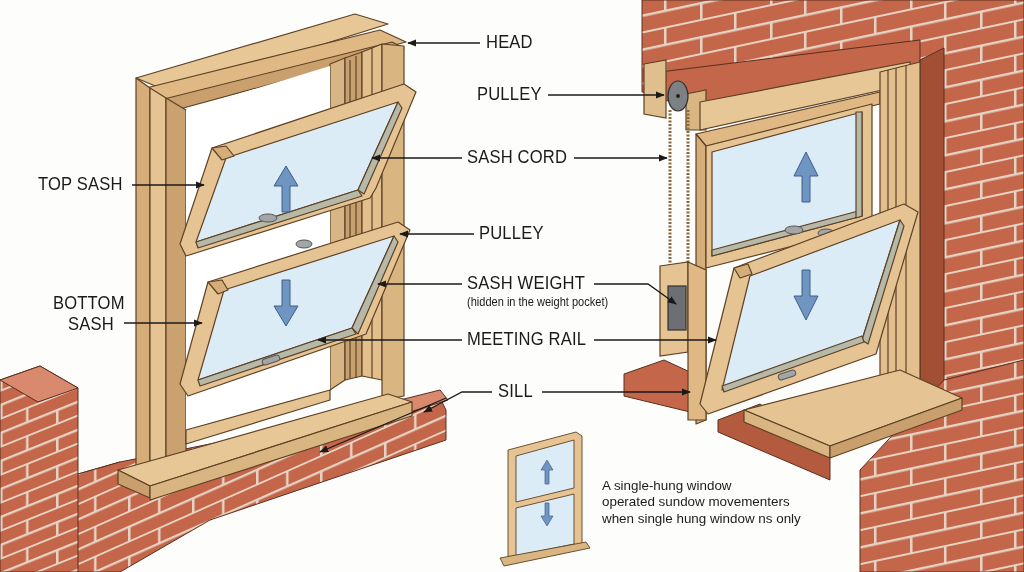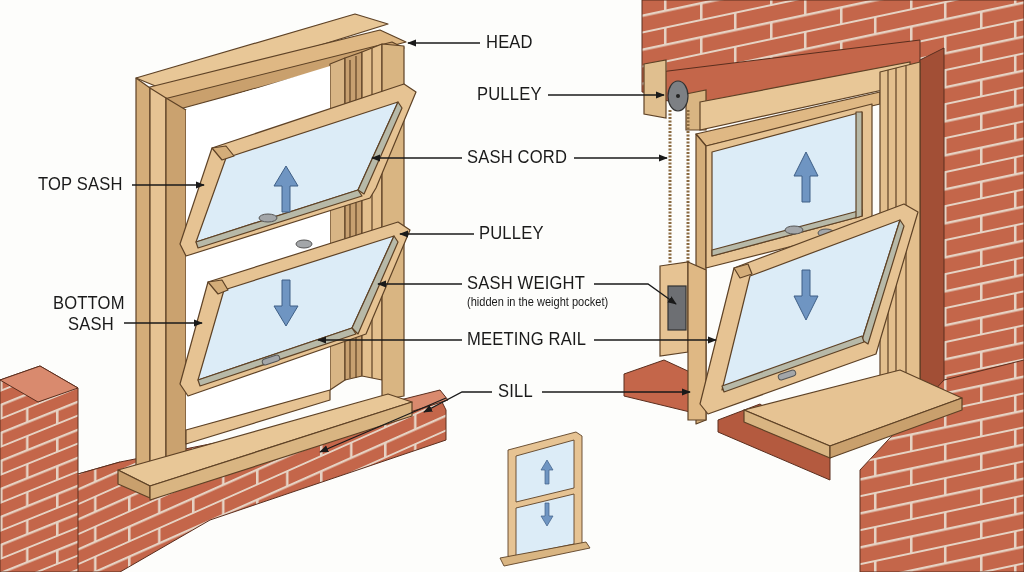--- a/index.html
+++ b/index.html
@@ -202,13 +202,16 @@
 <div class="label" style="left:479px; top:223px;">PULLEY</div>
 <div class="label" style="left:467px; top:273px;">SASH WEIGHT</div>
 <div class="sublabel" style="left:467px; top:295px;">(hidden in the weight pocket)</div>
 <div class="label" style="left:467px; top:329px;">MEETING RAIL</div>
 <div class="label" style="left:498px; top:381px;">SILL</div>
 <div class="label" style="left:38px; top:174px;">TOP SASH</div>
 <div class="label" style="left:53px; top:293px;">BOTTOM</div>
 <div class="label" style="left:68px; top:314px;">SASH</div>
 
 <div class="caption">
+  <div>A single-hung window</div>
+  <div>operated sundow movementers</div>
+  <div>when single hung window ns only</div>
 </div>
 
 </body></html>

